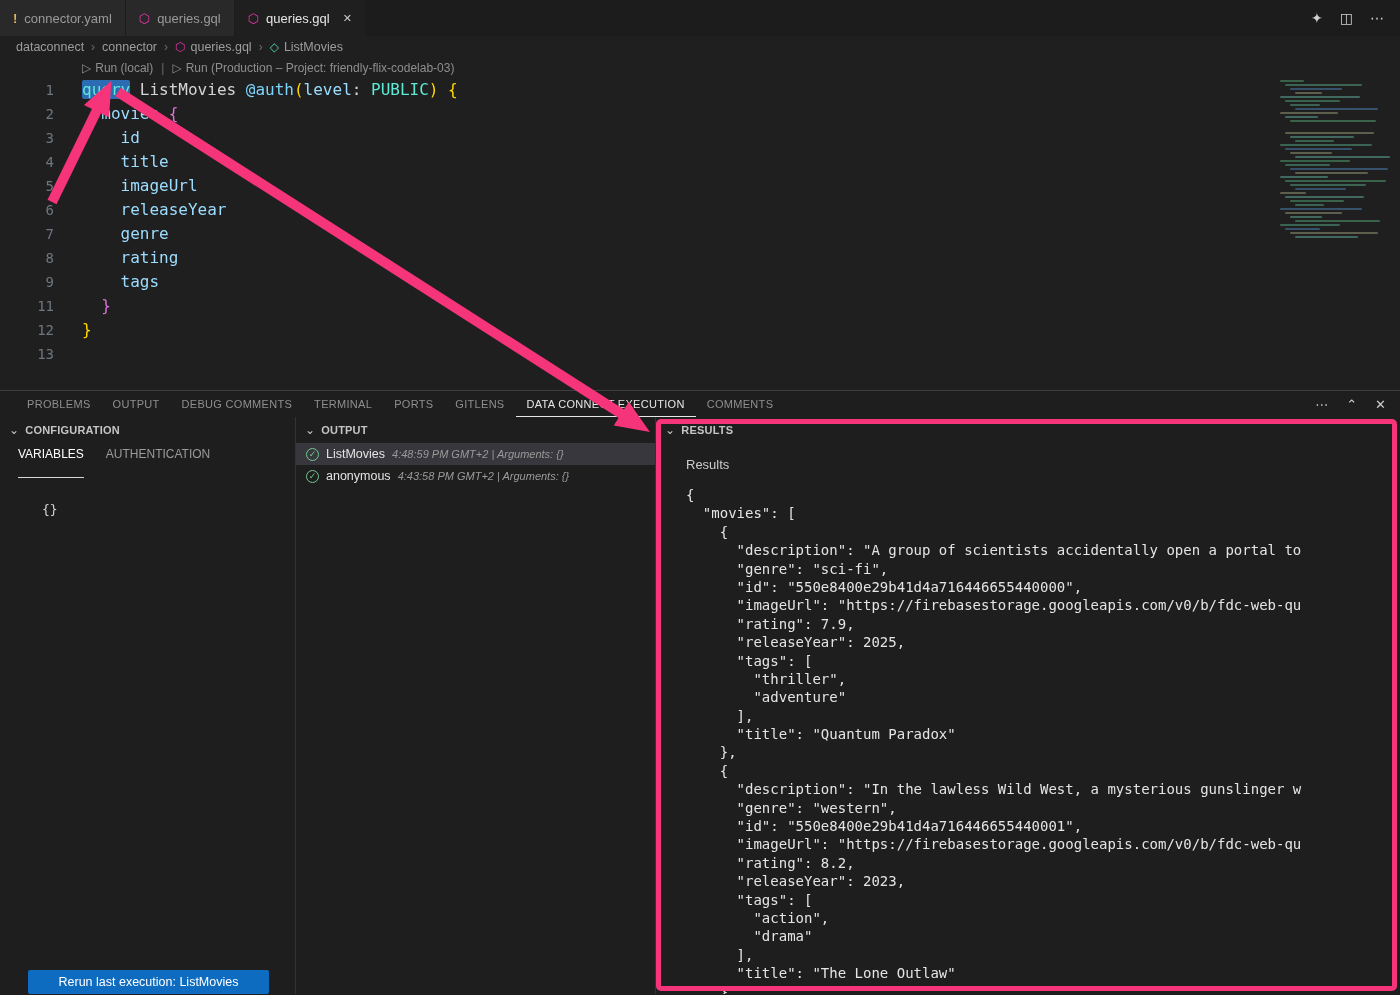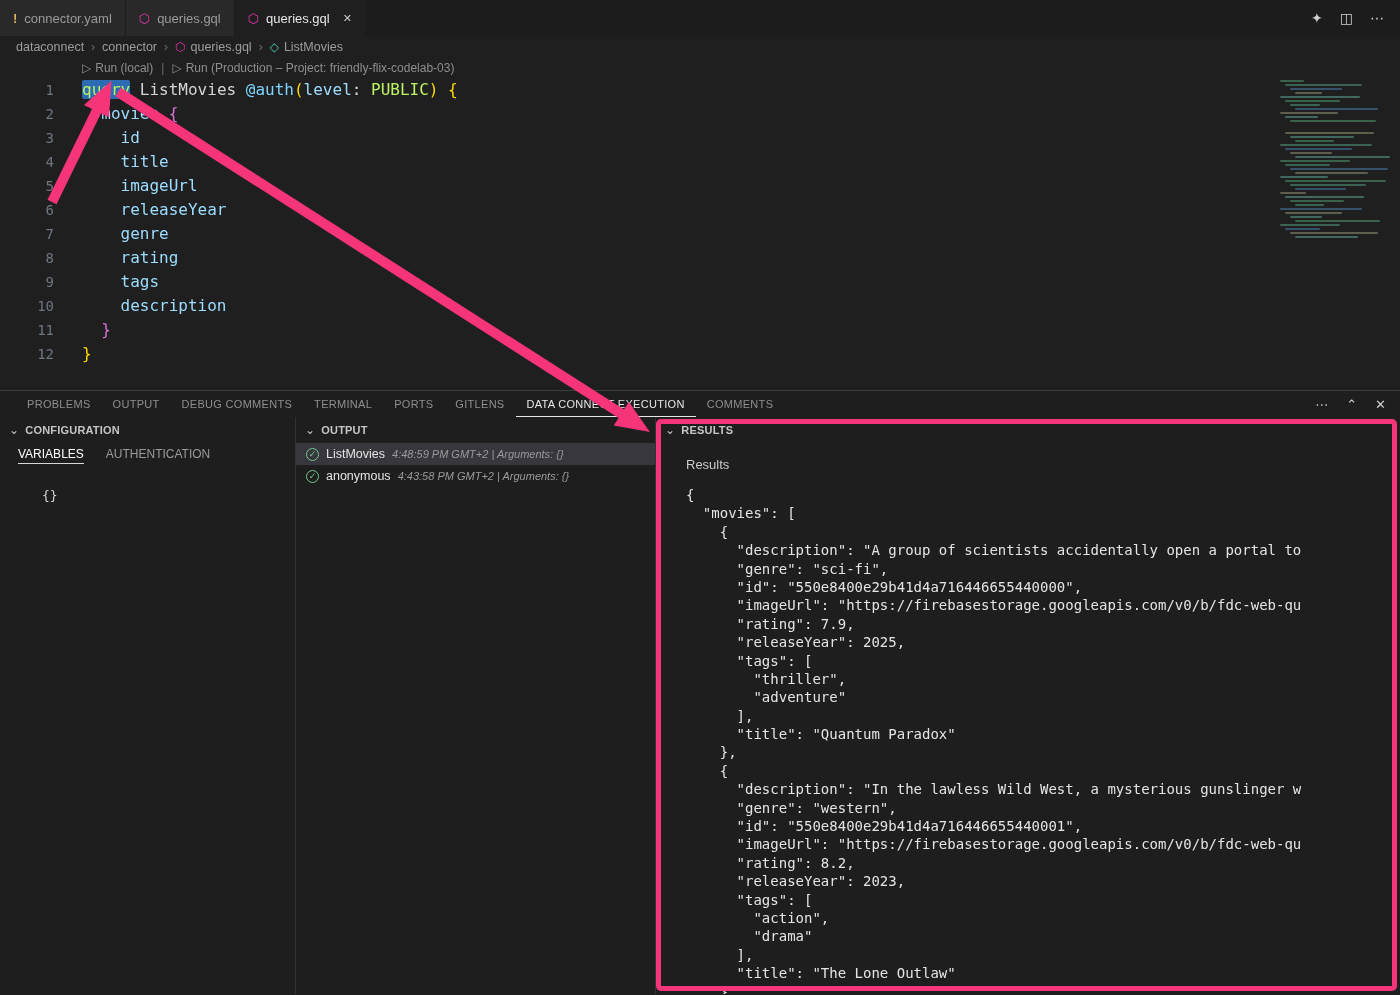--- a/index.html
+++ b/index.html
@@ -36,21 +36,21 @@
   .codelens{height:20px; display:flex; align-items:center; gap:8px; padding-left:82px;
        font-size:12px; color:#8e8e8e;}
   .cl-link{display:flex; align-items:center; gap:4px; cursor:pointer;}
   .cl-sep{color:#6b6b6b;}
   #code{font-family:"DejaVu Sans Mono", monospace;}
   .code-line{display:flex; height:24px; line-height:24px;}
   .ln{width:54px; text-align:right; color:#6e7681; font-size:14px; flex:none;
       font-family:"DejaVu Sans Mono", monospace;}
   .ltext{padding-left:28px; white-space:pre; font-size:16px;}
   .tok.pl{color:#d4d4d4}
-  .tok.kw{color:#bef264}
+  .tok.kw{color:#5eead4}
   .tok.attr{color:#9cdcfe}
   .tok.fn{color:#7dd3fc}
   .tok.br1{color:#ffd700}
   .tok.br2{color:#da70d6}
   .tok.hl{background:var(--sel); border-radius:2px;}
   .minimap{position:absolute; top:22px; right:8px; width:112px;}
   .mm-row{height:2px; margin-bottom:2px; border-radius:1px; opacity:.85;}
   
   .panel{position:absolute; left:0; right:0; top:390px; bottom:0; background:#1e1e1e;
        border-top:1px solid #3d3d3d;}
@@ -63,21 +63,21 @@
   .panel-actions span{cursor:pointer;}
   .panel-body{display:flex; height:calc(100% - 27px);}
   .col{height:100%;}
   .col-config{width:296px; border-right:1px solid #323232; position:relative;}
   .col-history{width:360px; border-right:1px solid #323232;}
   .col-results{flex:1; overflow:hidden;}
   .section-header{height:26px; display:flex; align-items:center; gap:6px; padding-left:9px;
        font-size:11px; font-weight:700; color:#c5c5c5; letter-spacing:.2px; cursor:pointer;}
   .chev{font-size:12px; font-weight:400; color:#c5c5c5;}
   .cfg-tabs{display:flex; gap:22px; padding:4px 0 0 18px;}
-  .cfg-tab{font-size:12px; color:#9a9a9a; padding-bottom:2px; cursor:pointer;}
+  .cfg-tab{font-size:12px; color:#9a9a9a; padding-bottom:16px; cursor:pointer;}
   .cfg-tab.active{color:#ffffff; border-bottom:1px solid #d7d7d7;}
   .cfg-value{margin:24px 0 0 42px; font-family:"DejaVu Sans Mono", monospace; font-size:13px; color:#d4d4d4;}
   .rerun-btn{position:absolute; left:28px; bottom:0; width:241px; height:24px; background:var(--btn);
        color:#fff; font-size:12.5px; display:flex; align-items:center; justify-content:center;
        border-radius:2px; cursor:pointer;}
   .hist-row{height:22px; display:flex; align-items:center; gap:7px; padding-left:10px; cursor:pointer;}
   .hist-row.selected{background:#37373d;}
   .check-icon{width:13px; height:13px; flex:none; border:1px solid var(--green); border-radius:50%;
        color:var(--green); font-size:9px; line-height:11px; text-align:center;}
   .hist-name{font-size:12.5px; color:#e3e3e3;}
@@ -183,30 +183,30 @@
         </div>
         <div class="code-line">
           <div class="ln">8</div>
           <div class="ltext"><span class="tok pl">    </span><span class="tok attr">rating</span></div>
         </div>
         <div class="code-line">
           <div class="ln">9</div>
           <div class="ltext"><span class="tok pl">    </span><span class="tok attr">tags</span></div>
         </div>
         <div class="code-line">
-          <div class="ln">10</div>
-          <div class="ltext"><span class="tok pl">    </span><span class="tok attr">description</span></div>
-        </div>
-        <div class="code-line">
           <div class="ln">11</div>
           <div class="ltext"><span class="tok pl">  </span><span class="tok br2">}</span></div>
         </div>
         <div class="code-line">
           <div class="ln">12</div>
           <div class="ltext"><span class="tok br1">}</span></div>
+        </div>
+        <div class="code-line">
+          <div class="ln">13</div>
+          <div class="ltext"></div>
         </div>
       </div>
     <div class="minimap" id="minimap">
         <div class="mm-row" style="width: 24px; margin-left: 0px; background: rgb(62, 110, 82);"></div>
         <div class="mm-row" style="width: 77px; margin-left: 5px; background: rgb(65, 112, 92);"></div>
         <div class="mm-row" style="width: 52px; margin-left: 10px; background: rgb(60, 90, 120);"></div>
         <div class="mm-row" style="width: 27px; margin-left: 15px; background: rgb(106, 106, 85);"></div>
         <div class="mm-row" style="width: 80px; margin-left: 0px; background: rgb(71, 118, 106);"></div>
         <div class="mm-row" style="width: 55px; margin-left: 5px; background: rgb(62, 110, 82);"></div>
         <div class="mm-row" style="width: 30px; margin-left: 10px; background: rgb(65, 112, 92);"></div>
@@ -269,20 +269,21 @@
       <div class="col col-config">
         <div class="section-header">
           <span class="chev">⌄</span>
           <span>CONFIGURATION</span>
         </div>
         <div class="cfg-tabs">
           <div class="cfg-tab active">VARIABLES</div>
           <div class="cfg-tab">AUTHENTICATION</div>
         </div>
         <div class="cfg-value">{}</div>
+        <div class="rerun-btn">Rerun last execution: ListMovies</div>
       </div>
 
       <div class="col col-history">
         <div class="section-header">
           <span class="chev">⌄</span>
           <span>OUTPUT</span>
         </div>
         <div id="history-rows">
             <div class="hist-row selected">
               <span class="check-icon">✓</span>

